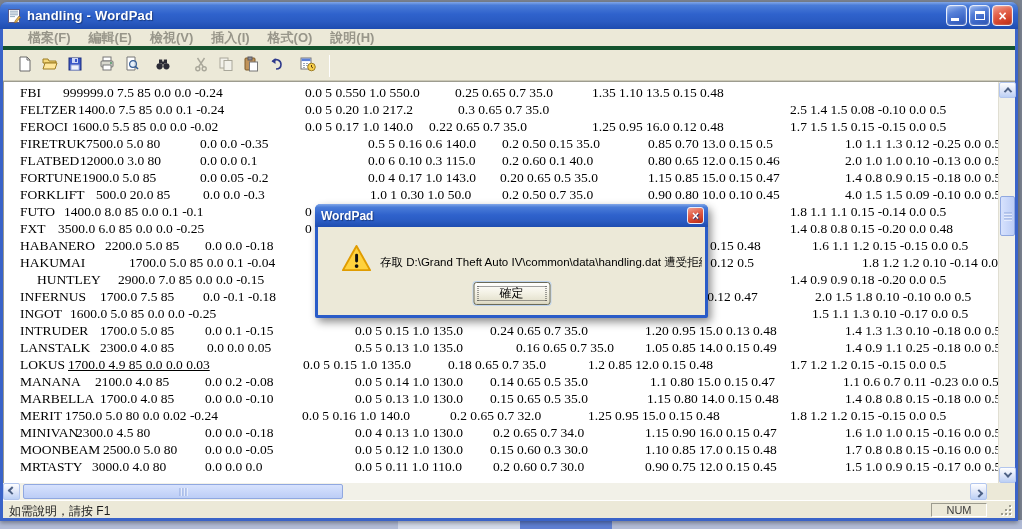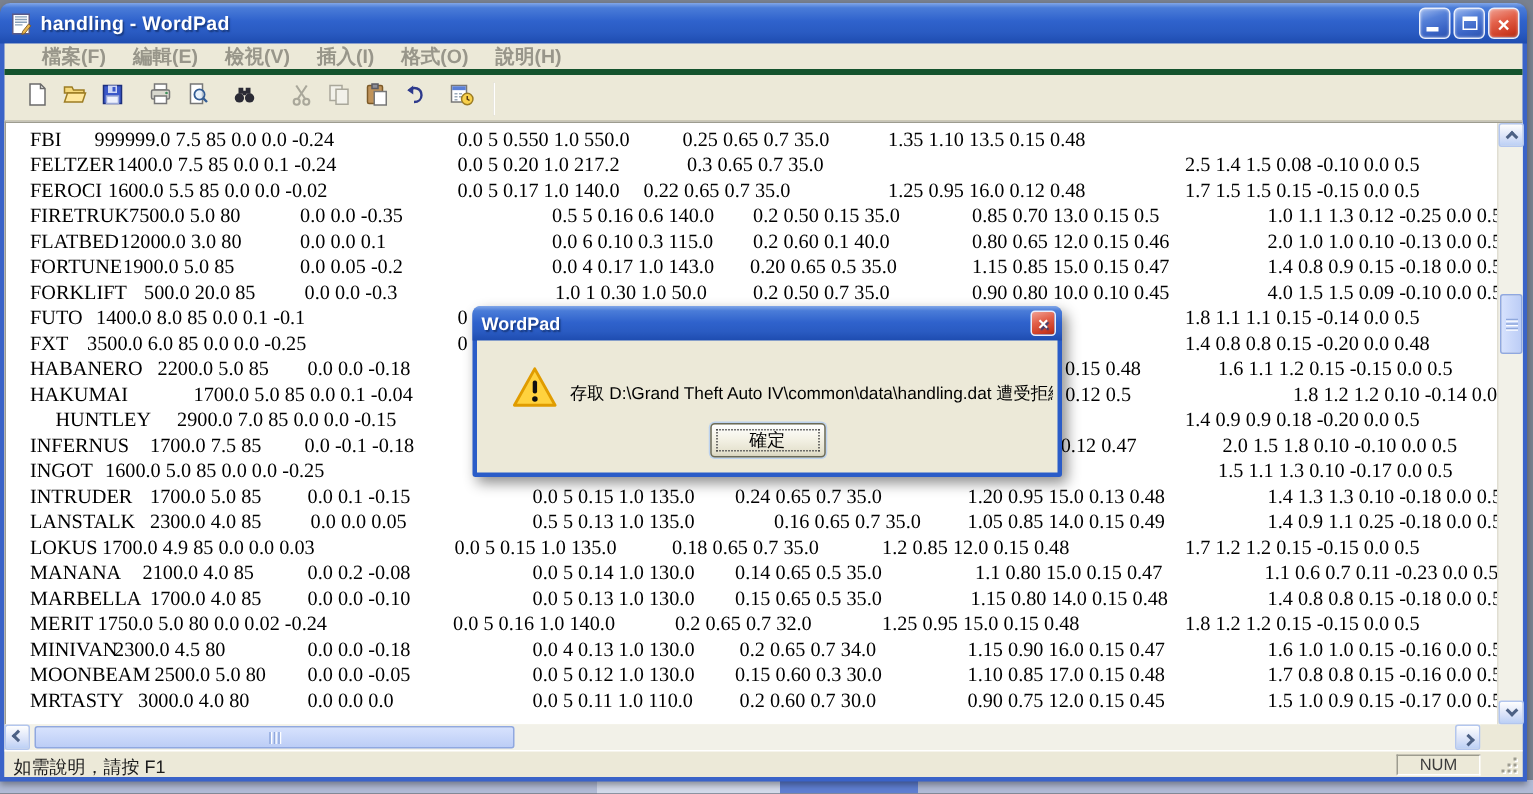--- a/index.html
+++ b/index.html
@@ -354,21 +354,21 @@
               <span class="seg" data-name="data-cell" style="left: 16px;">LANSTALK</span>
               <span class="seg" data-name="data-cell" style="left: 96px;">2300.0 4.0 85</span>
               <span class="seg" data-name="data-cell" style="left: 203px;">0.0 0.0 0.05</span>
               <span class="seg" data-name="data-cell" style="left: 351px;">0.5 5 0.13 1.0 135.0</span>
               <span class="seg" data-name="data-cell" style="left: 492px; margin-left: 20px;">0.16 0.65 0.7 35.0</span>
               <span class="seg" data-name="data-cell" style="left: 641px;">1.05 0.85 14.0 0.15 0.49</span>
               <span class="seg" data-name="data-cell" style="left: 841px;">1.4 0.9 1.1 0.25 -0.18 0.0 0.5</span>
             </div>
             <div class="doc-row" data-name="data-row-lokus" style="top: 274px;">
               <span class="seg" data-name="data-cell" style="left: 16px;">LOKUS</span>
-              <span class="seg" data-name="data-cell" style="left: 64px;">1700.0 4.9 85 0.0 0.0 0.03</span>
+              <span class="seg" data-name="data-cell" style="left: 64px; text-decoration: underline;">1700.0 4.9 85 0.0 0.0 0.03</span>
               <span class="seg" data-name="data-cell" style="left: 299px;">0.0 5 0.15 1.0 135.0</span>
               <span class="seg" data-name="data-cell" style="left: 444px;">0.18 0.65 0.7 35.0</span>
               <span class="seg" data-name="data-cell" style="left: 584px;">1.2 0.85 12.0 0.15 0.48</span>
               <span class="seg" data-name="data-cell" style="left: 786px;">1.7 1.2 1.2 0.15 -0.15 0.0 0.5</span>
             </div>
             <div class="doc-row" data-name="data-row-manana" style="top: 291px;">
               <span class="seg" data-name="data-cell" style="left: 16px;">MANANA</span>
               <span class="seg" data-name="data-cell" style="left: 91px;">2100.0 4.0 85</span>
               <span class="seg" data-name="data-cell" style="left: 201px;">0.0 0.2 -0.08</span>
               <span class="seg" data-name="data-cell" style="left: 351px;">0.0 5 0.14 1.0 130.0</span>

